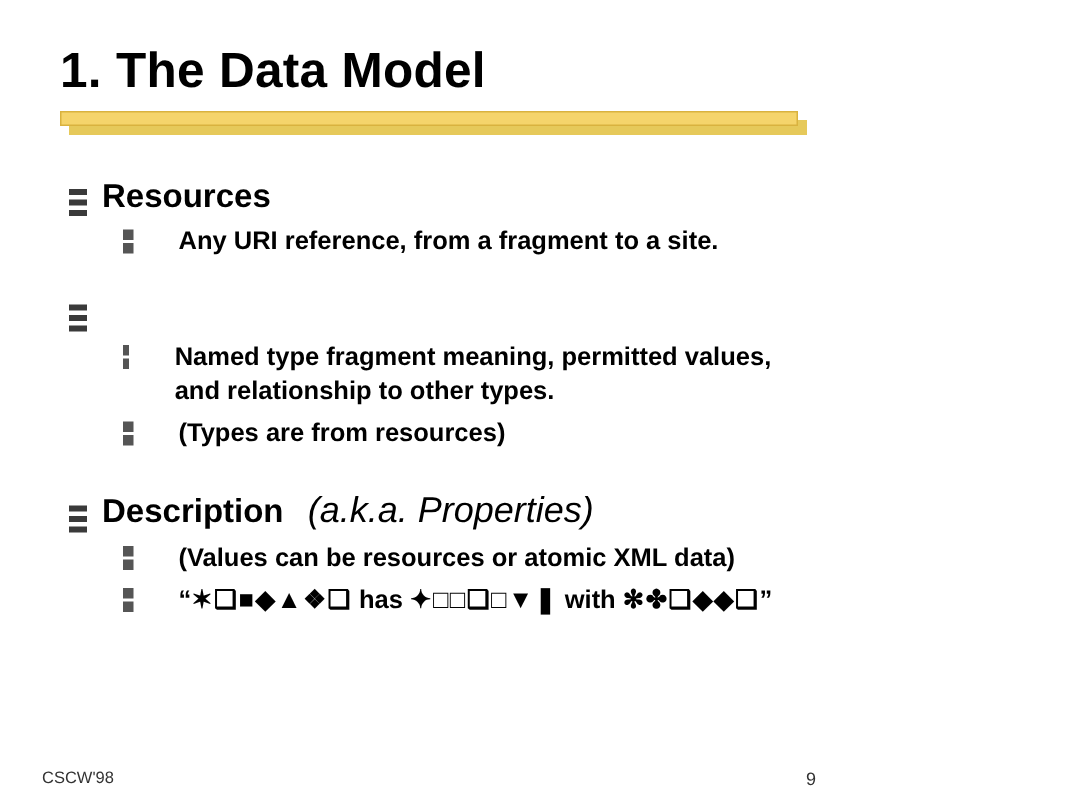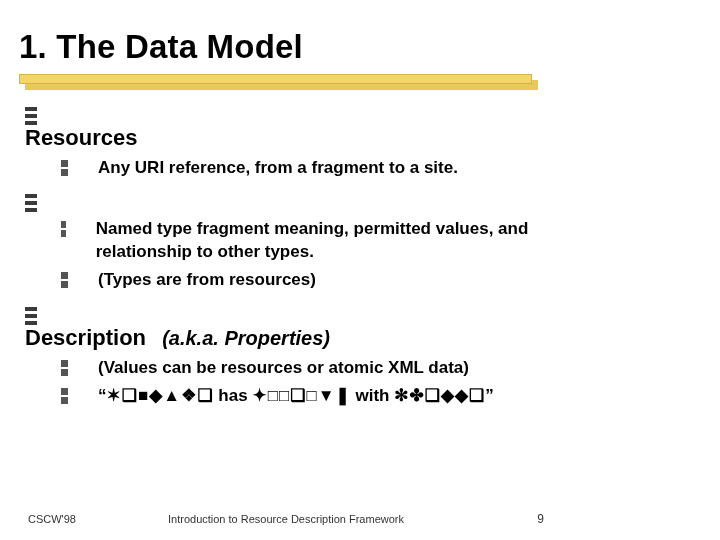--- a/index.html
+++ b/index.html
@@ -1,27 +1,27 @@
 <!DOCTYPE html>
 <html><head>
 <meta charset="utf-8">
 <style>
   * { margin: 0; padding: 0; box-sizing: border-box; }
   html, body { width: 720px; height: 540px; background: #fff; font-family: Verdana, Geneva, sans-serif; color: #000; }
-  .slide { position: relative; width: 572px; height: 540px; padding: 28px 40px 0 19px; }
+  .slide { position: relative; width: 572px; height: 540px; padding: 28px 40px 0 40px; }
   .title { font-size: 33px; font-weight: 700; letter-spacing: 0.2px; }
   .rule-wrap { position: relative; height: 18px; margin: 8px 0 10px 0; }
   .rule-shadow { position: absolute; left: 6px; right: -6px; top: 6px; height: 10px; background: #e6c95a; }
   .rule { position: absolute; left: 0; right: 0; top: 0; height: 10px; background: #f5d46b; border: 1px solid #d9b23f; }
   .content { padding-left: 6px; }
-  .lvl1 { display: flex; align-items: flex-start; margin-top: 10px; flex-direction: column; }
+  .lvl1 { display: flex; align-items: flex-end; margin-top: 26px; }
   .lvl1 .bullet1 { width: 12px; height: 18px; margin-right: 10px; margin-top: 5px; display: flex; flex-direction: column; justify-content: space-between; }
   .bullet1 .bar { height: 4px; background: #3a3a3a; }
   .lvl1-label { font-size: 22px; font-weight: 700; }
-  .lvl1-label .aka { font-style: italic; font-weight: 700; font-size: 20px; margin-left: 10px; }
+  .lvl1-label .aka { font-style: italic; font-weight: 400; font-size: 24px; margin-left: 10px; }
   .lvl2 { display: flex; align-items: flex-start; margin: 6px 0 2px 36px; }
   .lvl2 .bullet2 { width: 7px; height: 16px; margin-right: 12px; margin-top: 3px; display: flex; flex-direction: column; justify-content: space-between; }
   .bullet2 .dot { height: 7px; background: #555; }
   .lvl2-text { font-size: 17px; line-height: 1.32; font-weight: 700; max-width: 560px; margin-left: 18px; }
   .dingbats { font-family: "Segoe UI Symbol", "Apple Symbols", sans-serif; letter-spacing: 1px; }
   .footer { position: absolute; left: 0; right: 0; bottom: 14px; display: flex; justify-content: space-between; align-items: center; padding: 0 28px 0 28px; font-size: 11px; color: #333; }
   .footer .center { position: absolute; left: 0; right: 0; text-align: center; font-size: 11px; }
   .footer .pagenum { font-size: 12px; }
 </style>
 </head>
@@ -101,17 +101,16 @@
         </span>
       <span class="lvl2-text">
         <span>“</span><span class="dingbats">✶❑■◆▲❖❑</span><span> has </span><span class="dingbats">✦□□❑□▼❚</span><span> with </span><span class="dingbats">✻✤❑◆◆❑</span><span>”</span>
       </span>
     </div>
 
   </div>
 
   <div class="footer">
     <span>CSCW'98</span>
-    <span class="center">Introduction to Resource Description Framework</span>
     <span class="pagenum">9</span>
   </div>
 
 </div>
 
 </body></html>

